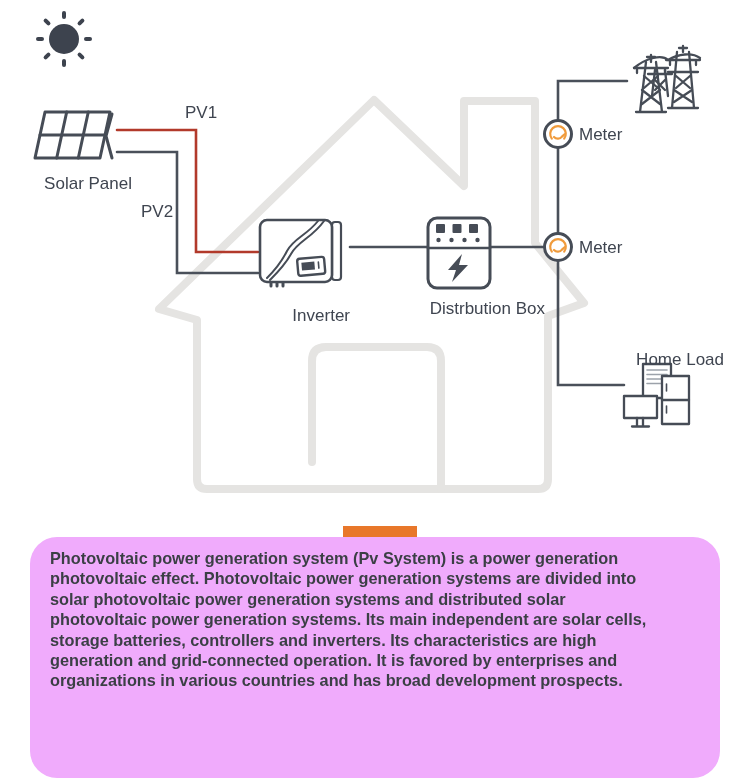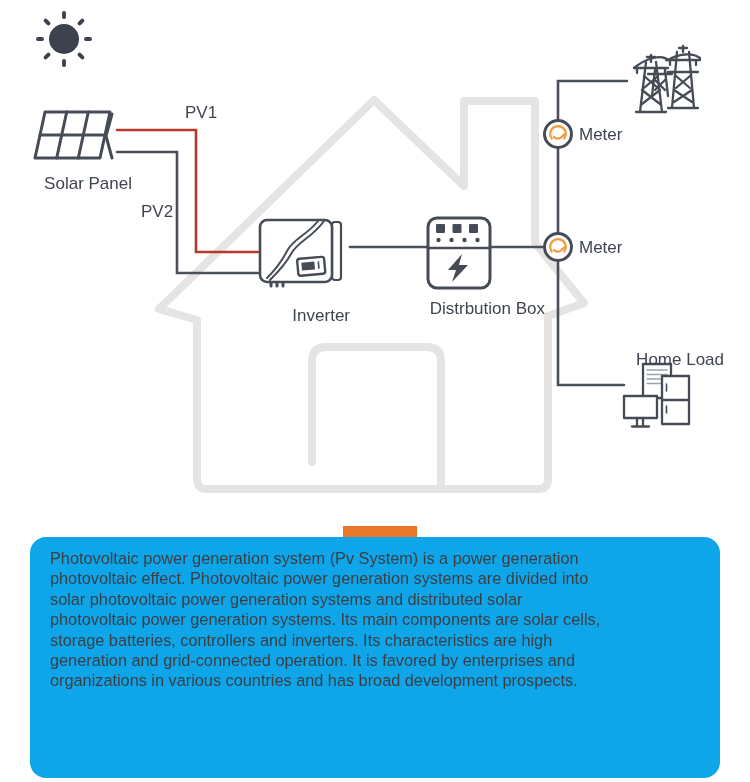--- a/index.html
+++ b/index.html
@@ -3,21 +3,21 @@
 <meta charset="utf-8">
 <style>
   html,body{margin:0;padding:0;background:#ffffff;}
   #stage{position:relative;width:750px;height:782px;background:#ffffff;overflow:hidden;
          font-family:"Liberation Sans", sans-serif;}
   svg{position:absolute;left:0;top:0;}
   .label{position:absolute;font-size:17px;color:#3F4550;white-space:nowrap;}
   .center{text-align:right;}
   .right{text-align:right;}
   #desc-card{position:absolute;left:30px;top:537px;width:690px;height:241px;
-             background:#0ea5e9;border-radius:16px;}
+             background:#f0abfc;border-radius:27px;font-weight:bold;}
   #accent-tab{position:absolute;left:343px;top:526px;width:74px;height:12px;background:#E8772A;}
   #desc-text{position:absolute;left:20px;top:11px;width:655px;}
   .tline{font-size:16.3px;line-height:20.4px;color:#3B3F45;white-space:nowrap;}
 </style>
 </head>
 <body>
 
 <div id="stage">
 
   <svg width="750" height="535" viewBox="0 0 750 535">
@@ -150,20 +150,20 @@
   <div class="label" style="left:579px;top:125px;">Meter</div>
   <div class="label" style="left:579px;top:238px;">Meter</div>
   <div class="label center" style="left:620px;top:334px;width:104px;margin-top:16px;">Home Load</div>
 
   <div id="accent-tab"></div>
   <div id="desc-card">
     <div id="desc-text">
       <div class="tline">Photovoltaic power generation system (Pv System) is a power generation</div>
       <div class="tline">photovoltaic effect. Photovoltaic power generation systems are divided into</div>
       <div class="tline">solar photovoltaic power generation systems and distributed solar</div>
-      <div class="tline">photovoltaic power generation systems. Its main components are solar cells,</div>
+      <div class="tline">photovoltaic power generation systems. Its main independent are solar cells,</div>
       <div class="tline">storage batteries, controllers and inverters. Its characteristics are high</div>
       <div class="tline">generation and grid-connected operation. It is favored by enterprises and</div>
       <div class="tline">organizations in various countries and has broad development prospects.</div>
     </div>
   </div>
 
 </div>
 
 </body></html>

